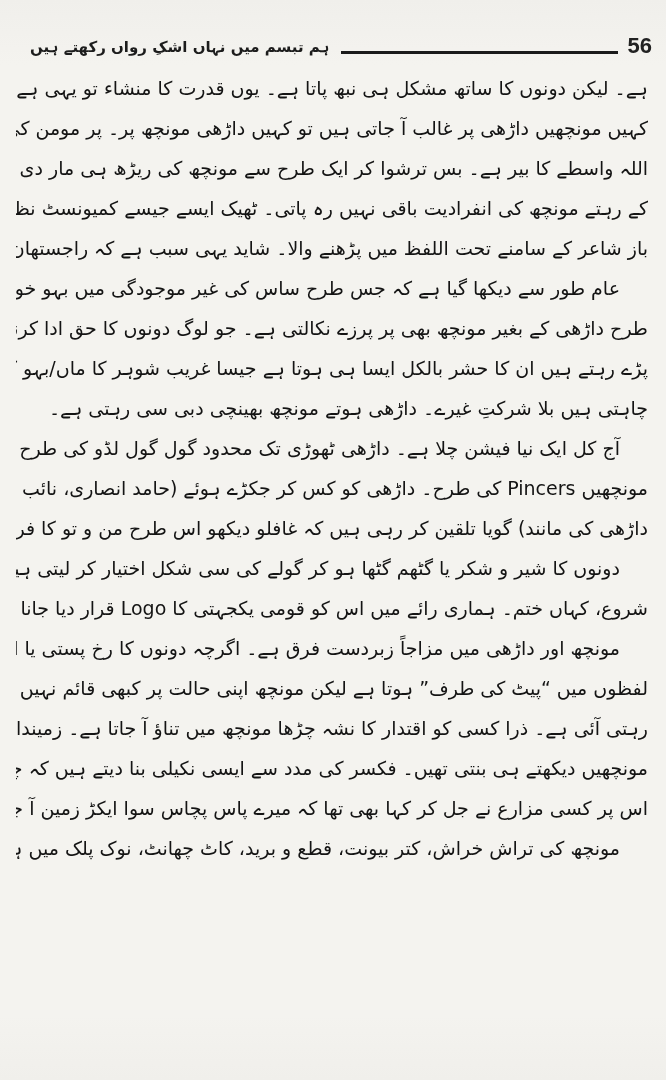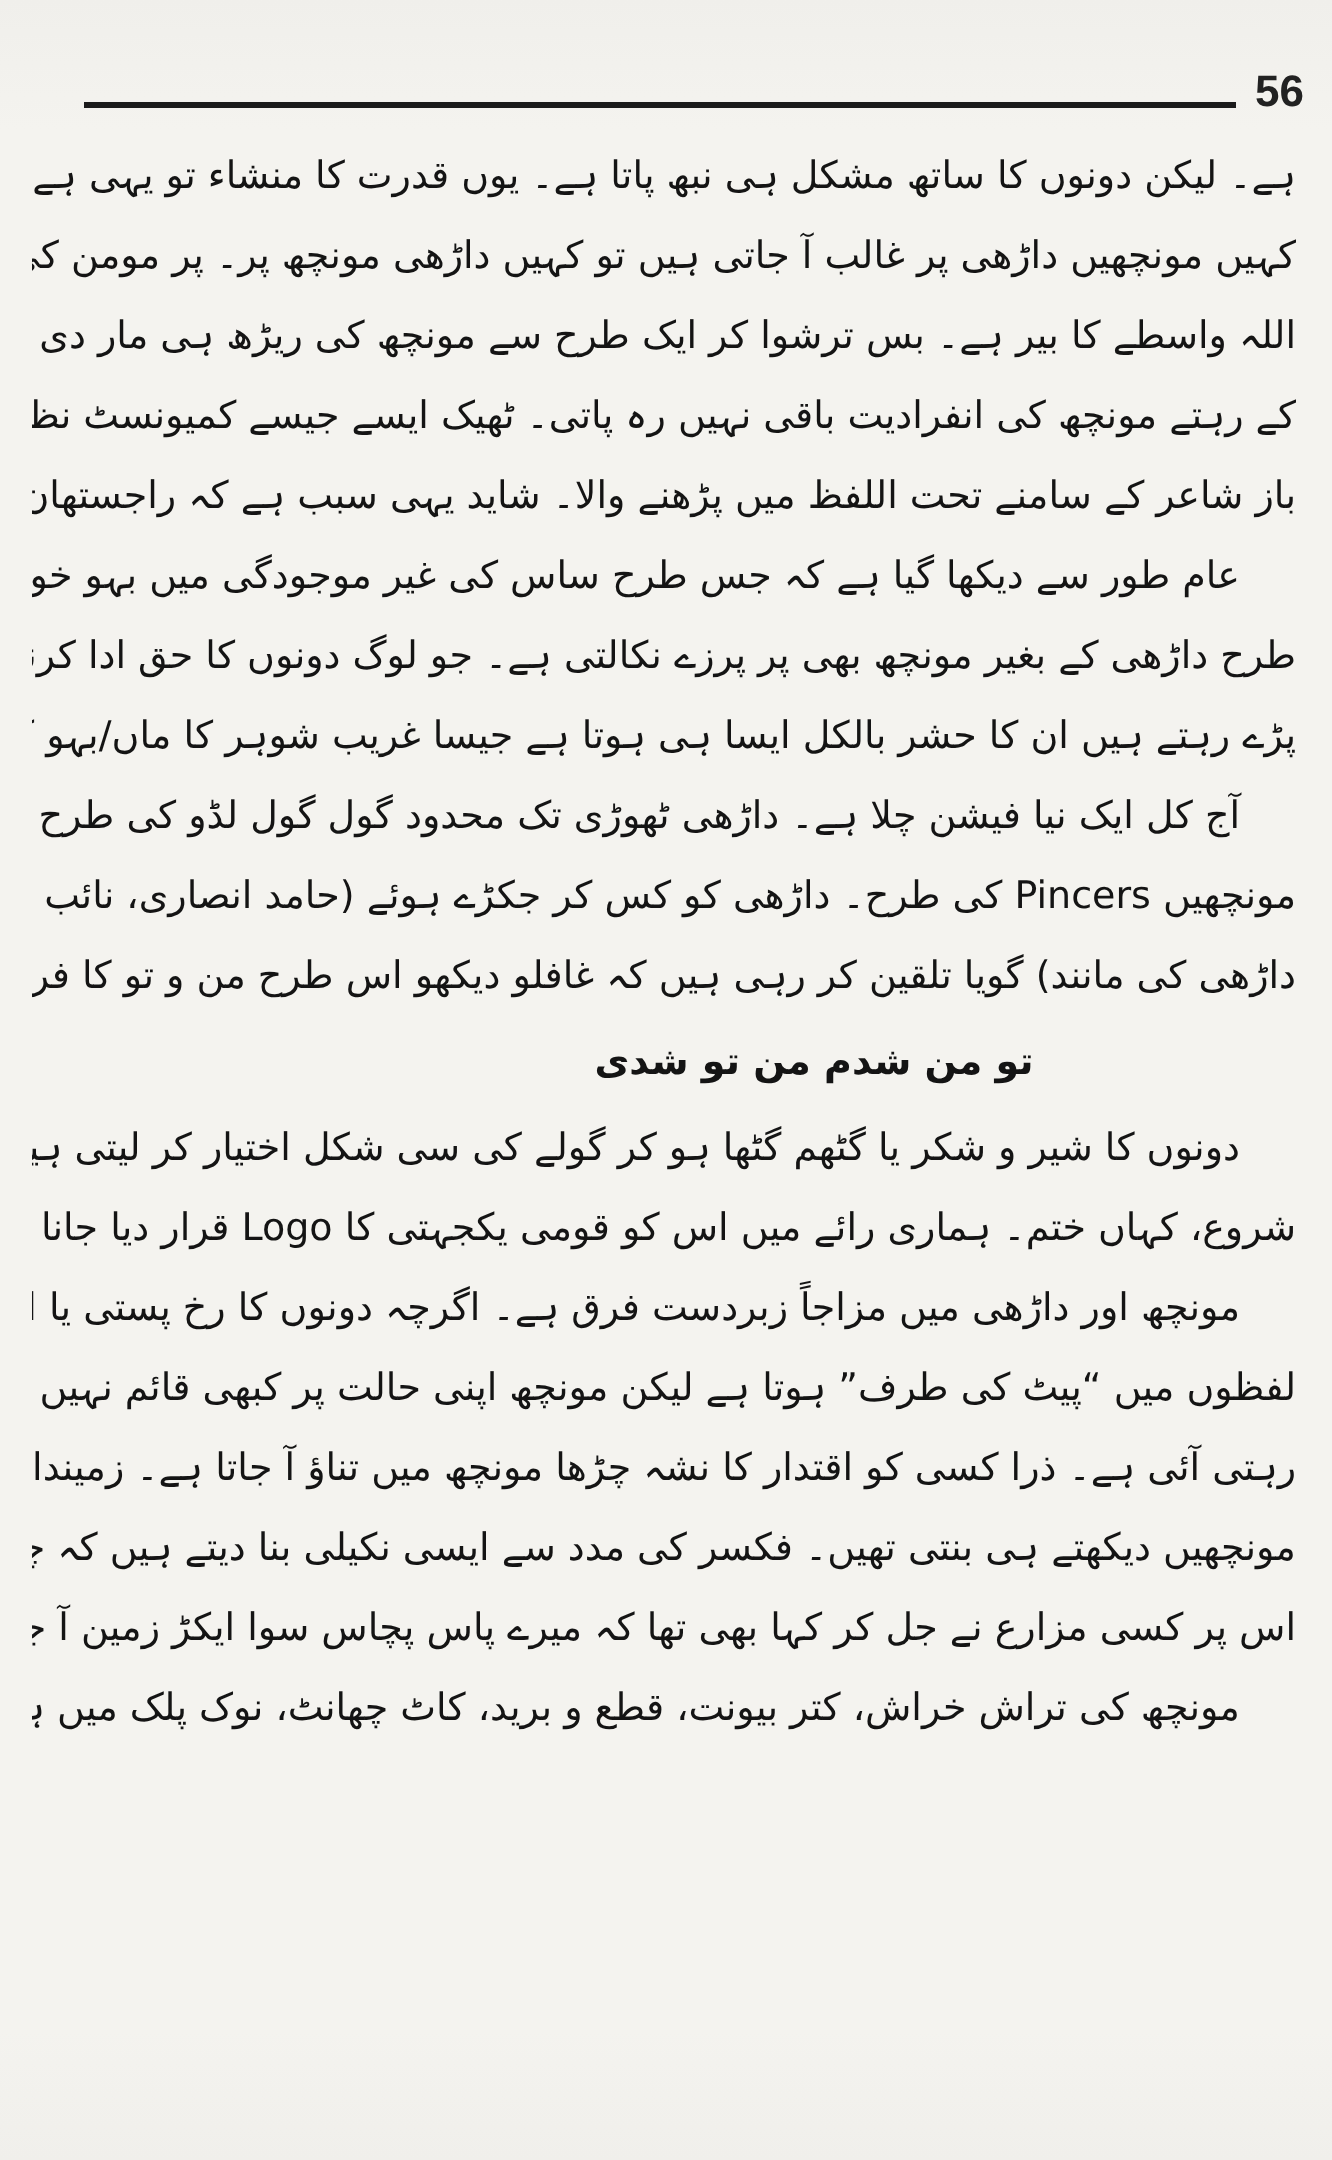--- a/index.html
+++ b/index.html
@@ -80,43 +80,42 @@
     padding-left: 150px;
     height: 42px;
     line-height: 42px;
   }
 </style>
 </head>
 <body>
 
 <div class="page">
   <div class="header">
+    <span class="running-title">ہم تبسم میں نہاں اشکِ رواں رکھتے ہیں</span>
     <span class="header-rule"></span>
     <span class="page-number">56</span>
   </div>
   <div class="body-text" id="body-text" dir="rtl">
       <div class="paragraph prose">
         <div class="line">ہے۔ لیکن دونوں کا ساتھ مشکل ہی نبھ پاتا ہے۔ یوں قدرت کا منشاء تو یہی ہے کہ جیو اور جینے دو۔</div>
         <div class="line">کہیں مونچھیں داڑھی پر غالب آ جاتی ہیں تو کہیں داڑھی مونچھ پر۔ پر مومن کی داڑھی کا تو مونچھ سے</div>
         <div class="line">اللہ واسطے کا بیر ہے۔ بس ترشوا کر ایک طرح سے مونچھ کی ریڑھ ہی مار دی جاتی ہے۔ یوں بھی داڑھی</div>
         <div class="line">کے رہتے مونچھ کی انفرادیت باقی نہیں رہ پاتی۔ ٹھیک ایسے جیسے کمیونسٹ نظام میں فرد کی آزادی یا گلے</div>
         <div class="line">باز شاعر کے سامنے تحت اللفظ میں پڑھنے والا۔ شاید یہی سبب ہے کہ راجستھان میں مونچھ اور عرب</div>
       </div>
       <div class="paragraph prose">
         <div class="line first">عام طور سے دیکھا گیا ہے کہ جس طرح ساس کی غیر موجودگی میں بہو خوب کھُل کھیلتی ہے، اسی</div>
         <div class="line">طرح داڑھی کے بغیر مونچھ بھی پر پرزے نکالتی ہے۔ جو لوگ دونوں کا حق ادا کرنے کے چکر میں</div>
         <div class="line">پڑے رہتے ہیں ان کا حشر بالکل ایسا ہی ہوتا ہے جیسا غریب شوہر کا ماں/بہو کے بیچ۔ دونوں اختیار</div>
+        <div class="line last">چاہتی ہیں بلا شرکتِ غیرے۔ داڑھی ہوتے مونچھ بھینچی دبی سی رہتی ہے۔</div>
       </div>
       <div class="paragraph prose">
         <div class="line first">آج کل ایک نیا فیشن چلا ہے۔ داڑھی ٹھوڑی تک محدود گول گول لڈو کی طرح (بلگانن جیسی اور</div>
         <div class="line">مونچھیں Pincers کی طرح۔ داڑھی کو کس کر جکڑے ہوئے (حامد انصاری، نائب صدر جمہوریہ کی</div>
         <div class="line last">داڑھی کی مانند) گویا تلقین کر رہی ہیں کہ غافلو دیکھو اس طرح من و تو کا فرق مٹایا جاتا ہے:</div>
-      </div>
-      <div class="paragraph verse">
-        <div class="line last">تو من شدم من تو شدی</div>
       </div>
       <div class="paragraph prose">
         <div class="line first">دونوں کا شیر و شکر یا گٹھم گٹھا ہو کر گولے کی سی شکل اختیار کر لیتی ہیں۔ پتہ ہی نہیں چلتا کون کہاں</div>
         <div class="line last">شروع، کہاں ختم۔ ہماری رائے میں اس کو قومی یکجہتی کا Logo قرار دیا جانا چاہئے۔</div>
       </div>
       <div class="paragraph prose">
         <div class="line first">مونچھ اور داڑھی میں مزاجاً زبردست فرق ہے۔ اگرچہ دونوں کا رخ پستی یا اکبر الہ آبادی کے</div>
         <div class="line">لفظوں میں “پیٹ کی طرف” ہوتا ہے لیکن مونچھ اپنی حالت پر کبھی قائم نہیں رہی ہمیشہ سرکشی پر مائل</div>
         <div class="line">رہتی آئی ہے۔ ذرا کسی کو اقتدار کا نشہ چڑھا مونچھ میں تناؤ آ جاتا ہے۔ زمینداروں اور جاگیروں کی</div>
         <div class="line">مونچھیں دیکھتے ہی بنتی تھیں۔ فکسر کی مدد سے ایسی نکیلی بنا دیتے ہیں کہ چاہو تو نوکوں پر لیموں رکھ لو۔</div>

